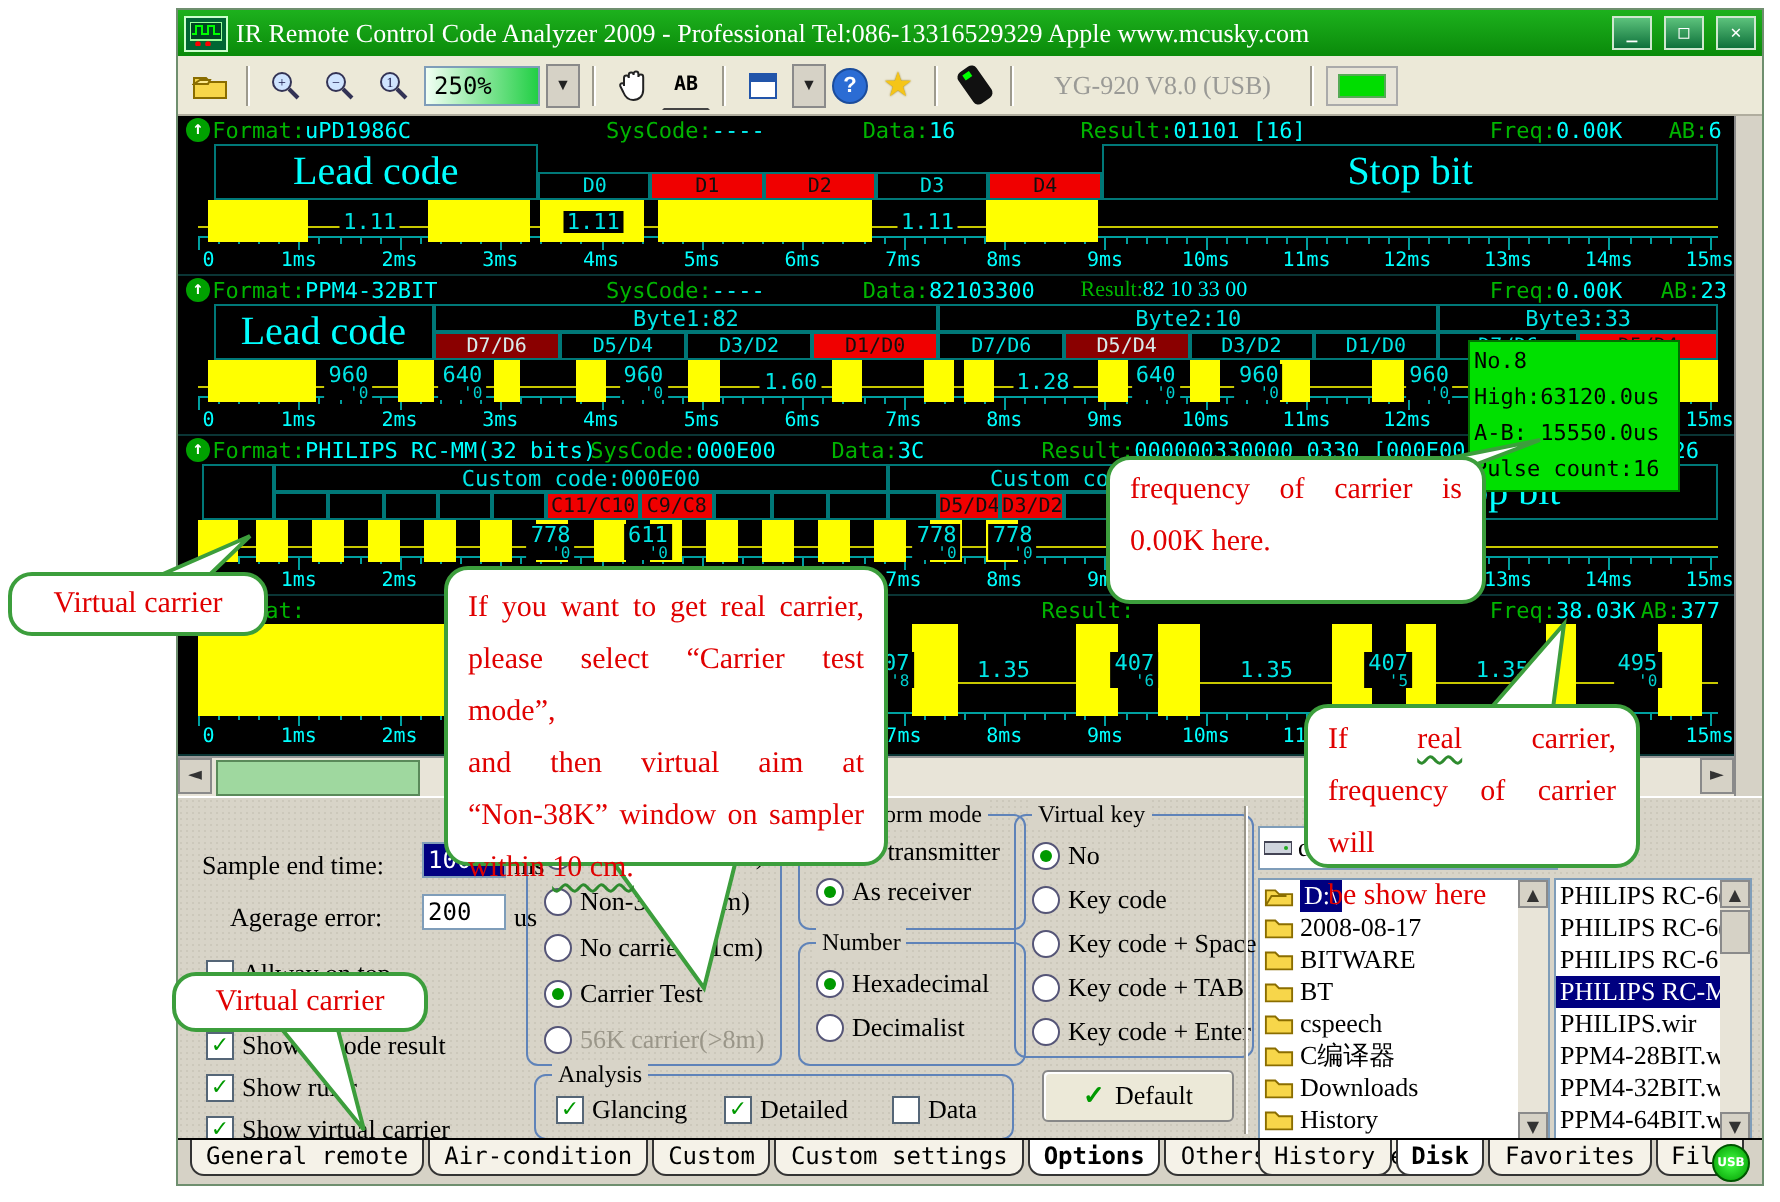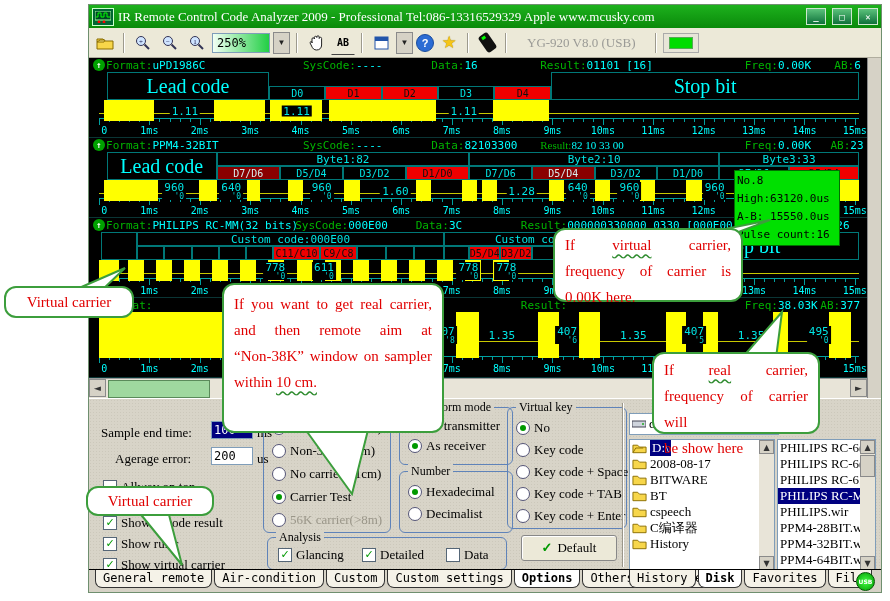--- a/index.html
+++ b/index.html
@@ -923,20 +923,26 @@
           <div class="litem">
             <svg class="folder-svg" width="15" height="12" viewBox="0 0 16 12">
               <path d="M1 2 h5 l2 2 h7 v7 h-14 z" fill="#f7d64a" stroke="#8a6d00"></path>
             </svg>
             <span class="nm">C编译器</span>
           </div>
           <div class="litem">
             <svg class="folder-svg" width="15" height="12" viewBox="0 0 16 12">
               <path d="M1 2 h5 l2 2 h7 v7 h-14 z" fill="#f7d64a" stroke="#8a6d00"></path>
             </svg>
+            <span class="nm">Downloads</span>
+          </div>
+          <div class="litem">
+            <svg class="folder-svg" width="15" height="12" viewBox="0 0 16 12">
+              <path d="M1 2 h5 l2 2 h7 v7 h-14 z" fill="#f7d64a" stroke="#8a6d00"></path>
+            </svg>
             <span class="nm">History</span>
           </div>
         </div>
       <div class="vsb">
         <span class="sbtn">▲</span>
         <span class="sbtn">▼</span>
       </div>
     </div>
     <div class="listbox" style="left:688px;top:40px;width:97px;height:130px">
       <div id="fileitems" style="margin-right:15px">
@@ -993,31 +999,31 @@
 <div class="bubble small" style="left:86px;top:486px;width:128px;height:30px">
   <span>Virtual carrier</span>
 </div>
 
 <svg class="tail" style="left:290px;top:414px" width="90" height="90">
   <polygon points="10,8 80,8 62,80" fill="#fff"></polygon>
     <polyline points="10,8 62,80 80,8" fill="none" stroke="#3c9e3c" stroke-width="2"></polyline>
 </svg>
 <div class="bubble" style="left:222px;top:283px;width:222px;height:150px;padding-top:6px" id="bigbubble">
     <div class="bl">If you want to get real carrier,</div>
-    <div class="bl">and then remote aim at</div>
+    <div class="bl">please select “Carrier test mode”,</div>
+    <div class="bl">and then virtual aim at</div>
     <div class="bl">“Non-38K” window on sampler</div>
     <div class="bl last">within <span class="wavy">10 cm.</span></div>
   </div>
 
 <svg class="tail" style="left:680px;top:208px" width="100" height="36">
   <polygon points="10,28 48,28 90,12" fill="#fff"></polygon>
     <polyline points="10,28 90,12 48,28" fill="none" stroke="#3c9e3c" stroke-width="2"></polyline>
 </svg>
 <div class="bubble" style="left:553px;top:228px;width:190px;height:74px;padding-top:2px" id="virtbubble">
-    <div class="bl">If <span class="wavy">virtual</span> carrier,</div>
     <div class="bl">frequency of carrier is</div>
     <div class="bl last">0.00K here.</div>
   </div>
 
 <svg class="tail" style="left:735px;top:305px" width="60" height="60">
   <polygon points="7,53 41,53 47,7" fill="#fff"></polygon>
     <polyline points="7,53 47,7 41,53" fill="none" stroke="#3c9e3c" stroke-width="2"></polyline>
 </svg>
 <div class="bubble" style="left:652px;top:352px;width:168px;height:82px;padding-top:3px" id="realbubble">
     <div class="bl">If <span class="wavy">real</span> carrier,</div>

